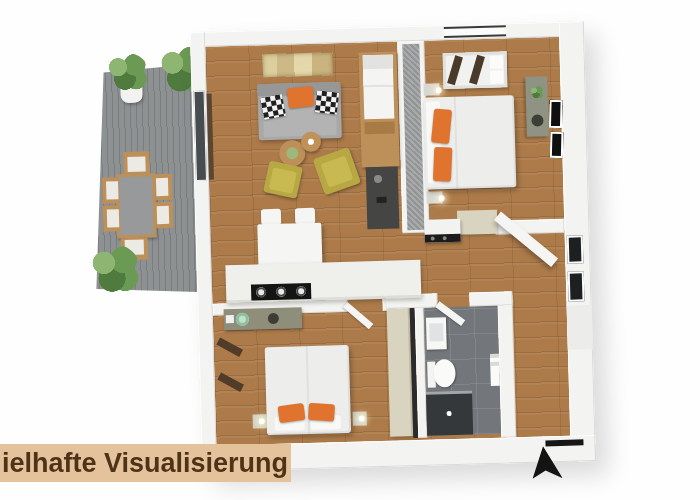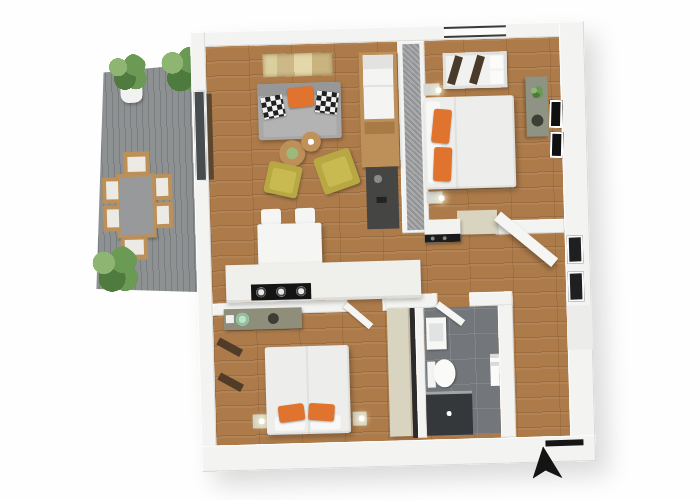--- a/index.html
+++ b/index.html
@@ -218,15 +218,18 @@
         <div class="abs" style="left:8px;top:70px;width:30px;height:14px;background:#f8f8f6;border-radius:3px;"></div>
         <div class="abs" style="left:44px;top:70px;width:30px;height:14px;background:#f8f8f6;border-radius:3px;"></div>
         <div class="abs" style="left:12px;top:58px;width:26px;height:17px;background:var(--orange);border-radius:3px;transform:rotate(-6deg);box-shadow:0 1px 2px rgba(0,0,0,.3);"></div>
         <div class="abs" style="left:42px;top:58px;width:26px;height:17px;background:var(--orange);border-radius:3px;transform:rotate(5deg);box-shadow:0 1px 2px rgba(0,0,0,.3);"></div>
       </div>
       <div class="abs lampdot" style="left:58px;top:388px;"></div>
       <div class="abs lampdot" style="left:158px;top:388px;"></div>
     </div>
   </div>
 
+  <div id="banner">
+    <span>ielhafte Visualisierung</span>
+  </div>
 
   <div id="north-arrow"></div>
 </div>
 
 </body></html>

